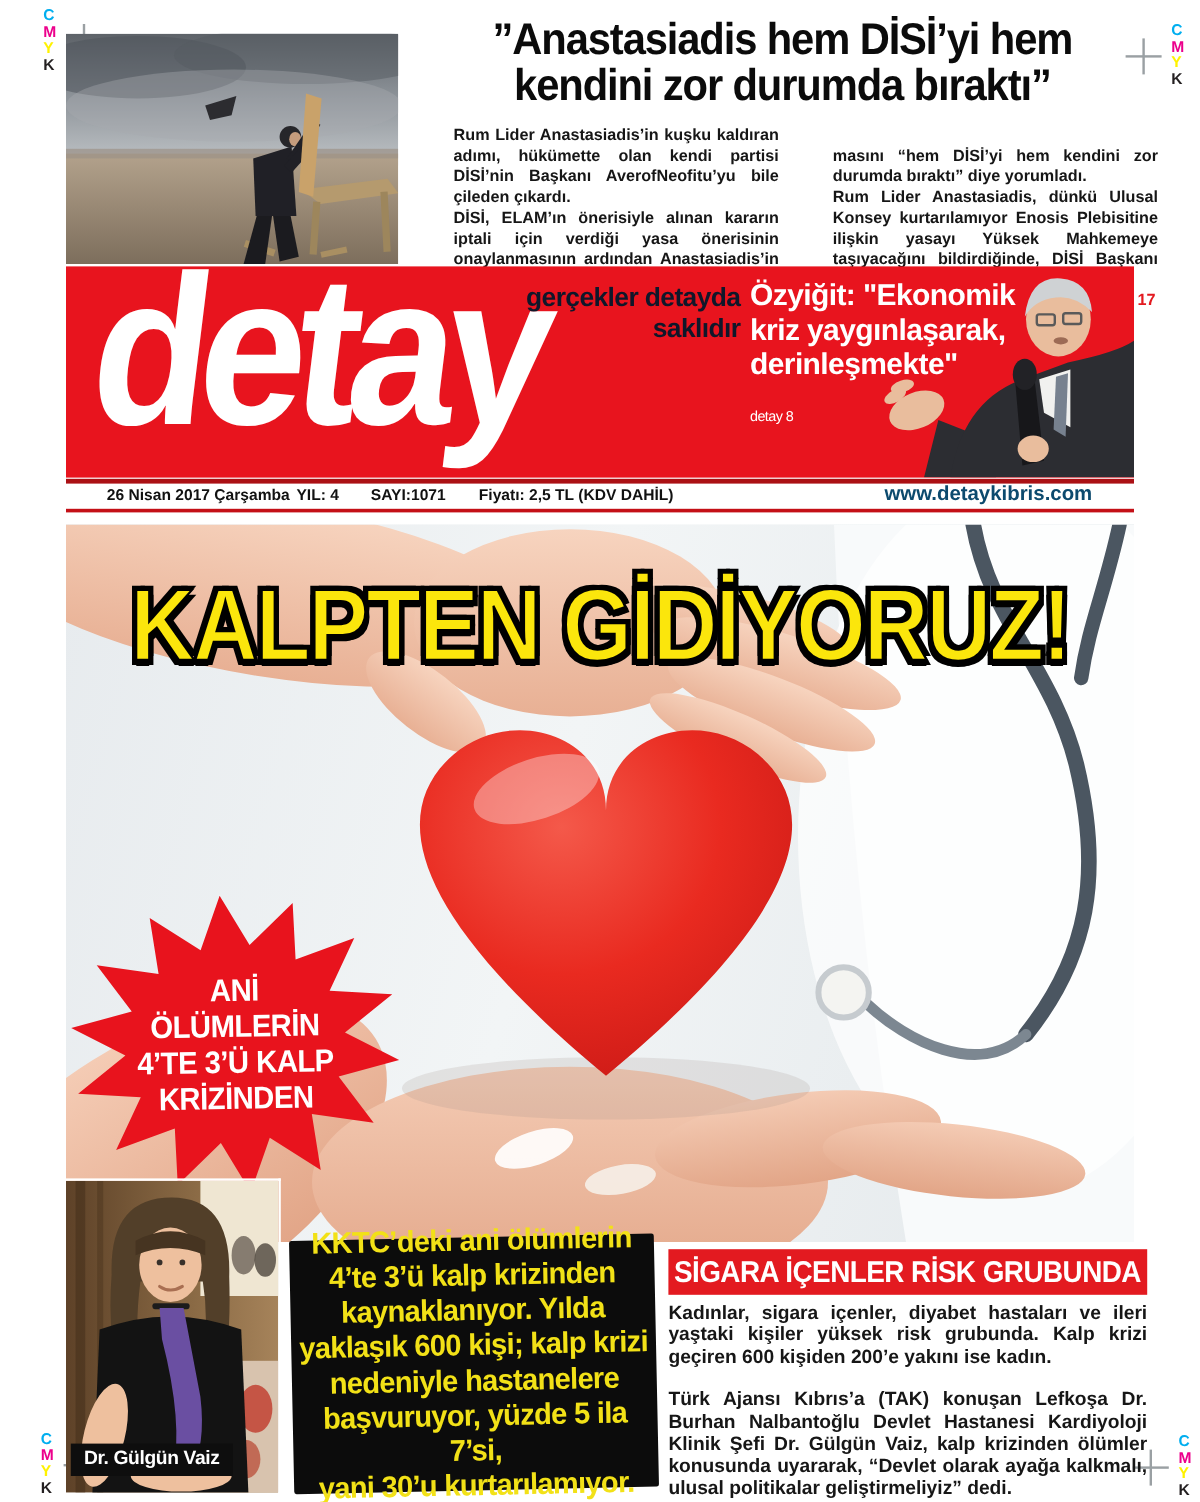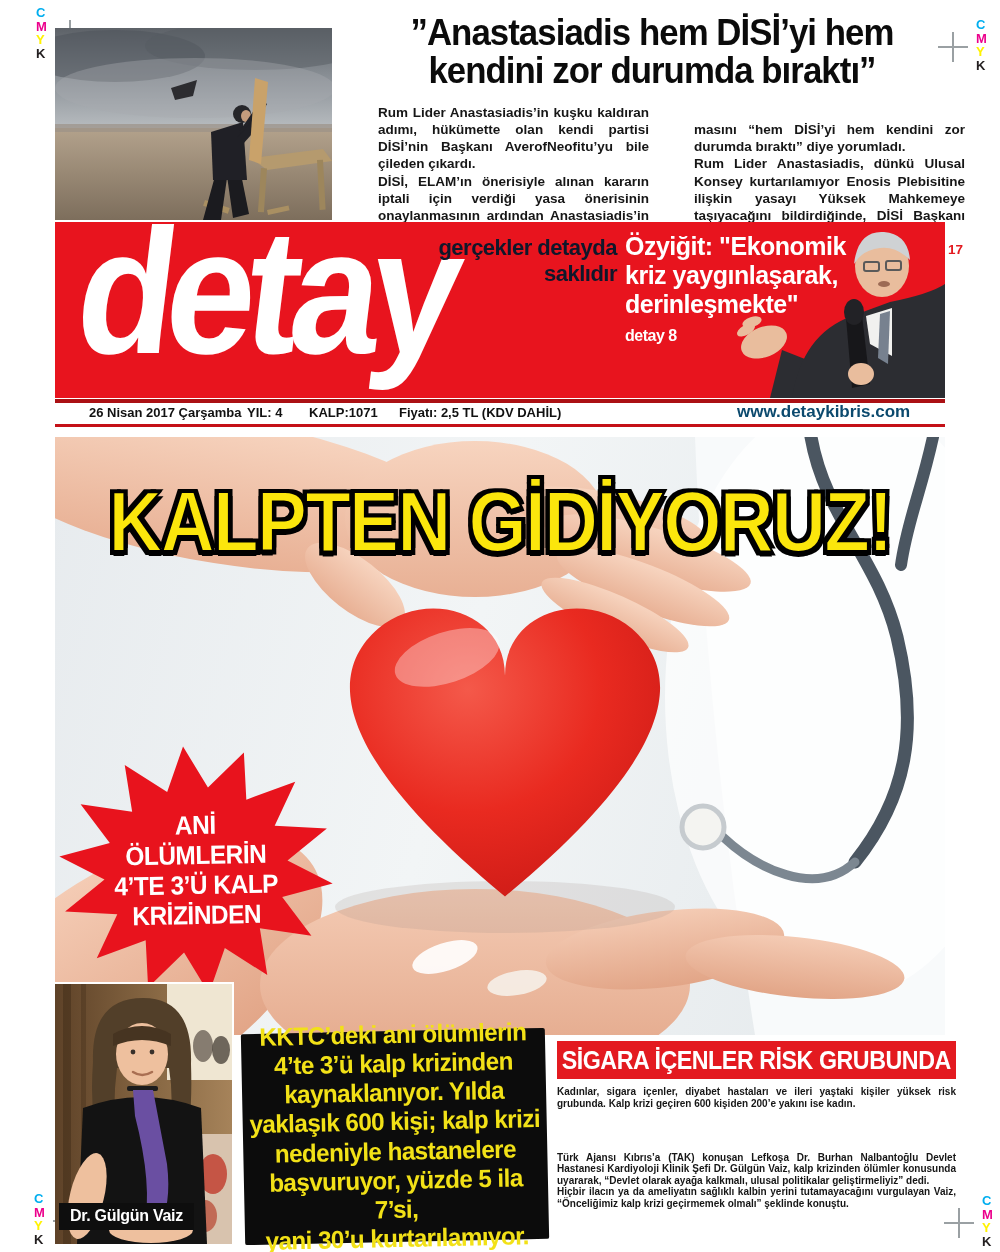--- a/index.html
+++ b/index.html
@@ -26,21 +26,21 @@
   .ref-17{position:absolute;right:2px;bottom:0;color:#e31a20;background:#fff;padding-left:6px;}
 
   
   .masthead{position:absolute;left:55px;top:222px;width:890px;height:176px;background:#e8141e;overflow:hidden;}
   .logo{position:absolute;left:12px;top:-28px;font-size:178px;font-weight:900;color:#fff;
         letter-spacing:-10px;line-height:1.1;transform:skewX(-7deg) scaleX(.9);transform-origin:left bottom;}
   .tagline{position:absolute;left:318px;top:13px;width:244px;text-align:right;color:#0f172a;
            font-weight:700;font-size:22px;letter-spacing:-.5px;z-index:3;}
   .mast-quote{position:absolute;left:570px;top:10px;width:250px;color:#fff;font-weight:700;
               font-size:25px;line-height:1.16;letter-spacing:-.5px;z-index:3;}
-  .mast-ref{font-size:16px;margin-top:8px;font-weight:700;}
+  .mast-ref{font-size:12px;margin-top:22px;font-weight:400;}
   .mast-photo{position:absolute;right:0;top:0;width:215px;height:176px;z-index:2;}
 
   
   .rule1{position:absolute;left:55px;top:399px;width:890px;height:4px;background:#ab1014;}
   .dateline{position:absolute;left:55px;top:405px;width:890px;height:17px;font-size:13px;font-weight:700;}
   .dateline span{position:absolute;top:0;white-space:nowrap;margin-left:32px;}
   .dl-date{left:2px}.dl-yil{left:160px}.dl-sayi{left:222px}.dl-fiyat{left:312px}
   .dl-web{left:650px;top:-3px !important;font-size:17px;color:#0c4a6e;}
   .rule2{position:absolute;left:55px;top:424px;width:890px;height:3px;background:#c41017;}
 
@@ -65,21 +65,21 @@
       font-size:16px;font-weight:700;padding:4px 11px 5px;letter-spacing:-.3px;}
 
   .quote-box{position:absolute;left:243px;top:1031px;width:304px;height:211px;background:#0c0c0c;
       transform:rotate(-1.2deg);display:flex;align-items:center;justify-content:center;z-index:6;border-radius:2px;}
   .quote-box-text{color:#f2e117;font-weight:700;font-size:25px;line-height:1.17;text-align:center;
       white-space:pre-line;transform:scaleX(.97);letter-spacing:-.6px;}
 
   .sub-col{position:absolute;left:557px;width:399px;z-index:6;}
   .sub-header{height:38px;background:#e31a20;display:flex;align-items:center;justify-content:center;}
   .sub-header span{color:#fff;font-weight:900;font-size:25px;letter-spacing:-.5px;transform:scaleX(.93);white-space:nowrap;}
-  .sub-body{font-size:10px;font-weight:700;line-height:1.15;text-align:justify;color:#161616;
+  .sub-body{font-size:16px;font-weight:700;line-height:1.15;text-align:justify;color:#161616;
       white-space:pre-line;margin-top:7px;}
   .s1{top:1041px}.s2{top:1133px}
 </style>
 </head>
 <body>
 
 <div class="page">
 
   <div class="cropmark" style="left:36px;top:6px">
     <div class="cmyk">
@@ -198,21 +198,21 @@
         <ellipse cx="124" cy="90" rx="10" ry="13" fill="#222226"></ellipse>
         <ellipse cx="131" cy="152" rx="13" ry="11" fill="#e9bd9d"></ellipse>
       </svg>
     </div>
   </div>
 
   <div class="rule1"></div>
   <div class="dateline">
     <span class="dl-date">26 Nisan 2017 Çarşamba</span>
     <span class="dl-yil">YIL: 4</span>
-    <span class="dl-sayi">KALP:1071</span>
+    <span class="dl-sayi">SAYI:1071</span>
     <span class="dl-fiyat">Fiyatı: 2,5 TL (KDV DAHİL)</span>
     <span class="dl-web">www.detaykibris.com</span>
   </div>
   <div class="rule2"></div>
 
   <div class="main-photo">
     <svg class="photo-art" width="890" height="598" viewBox="0 0 890 598" preserveAspectRatio="none">
       <defs>
         <linearGradient id="skin" x1="0" y1="0" x2="0" y2="1">
           <stop offset="0" stop-color="#f7d4bf"></stop>

